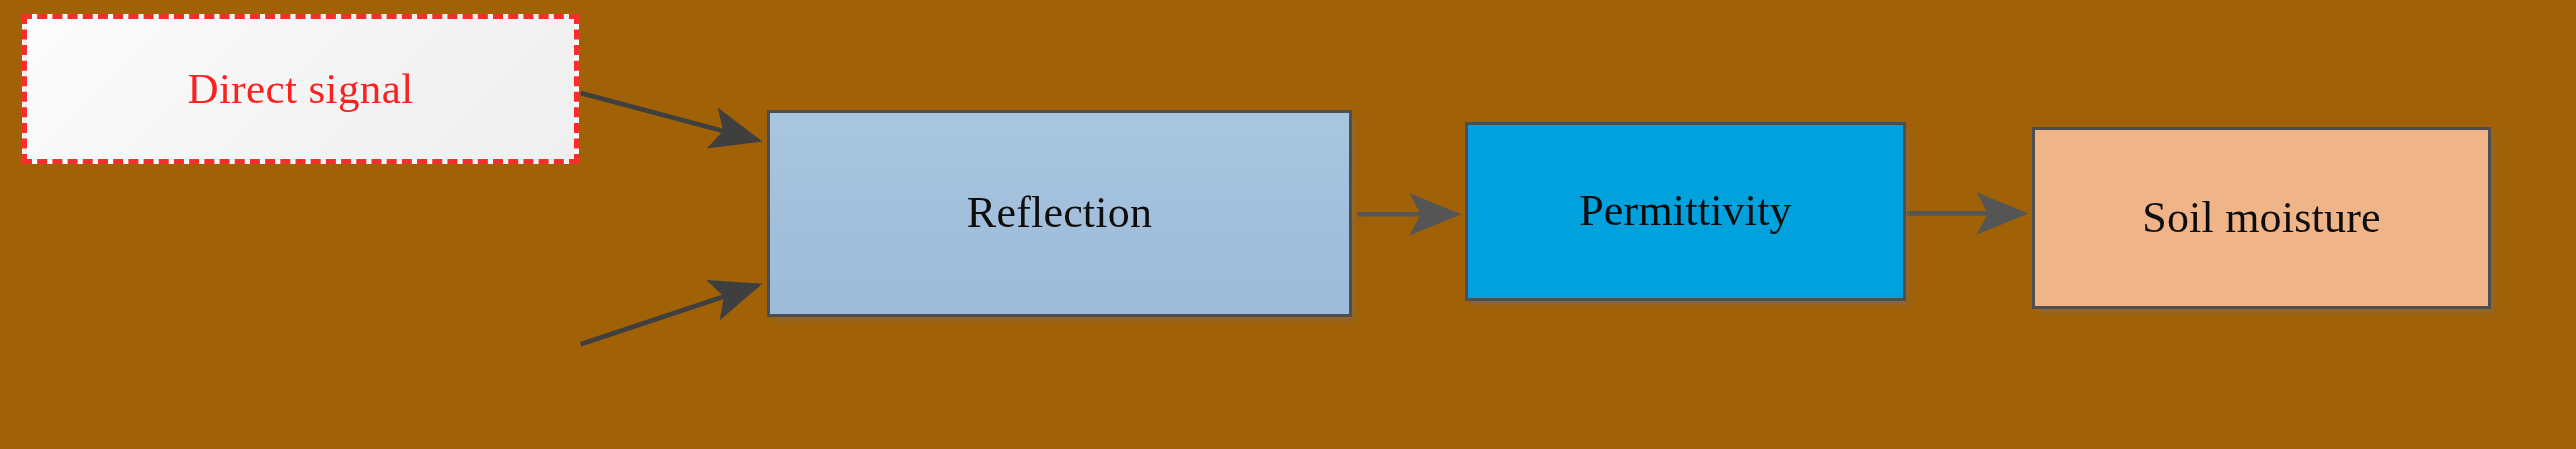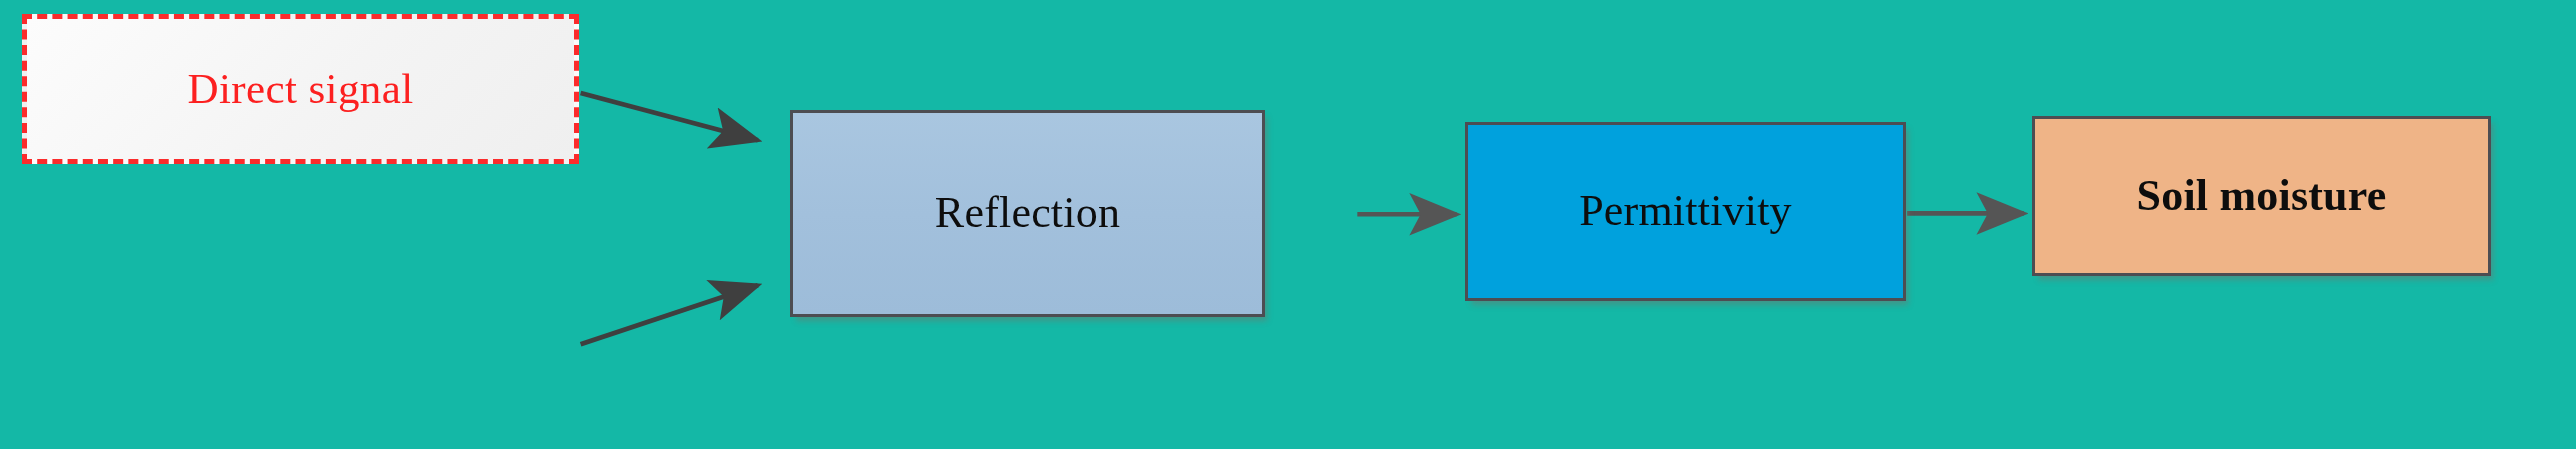--- a/index.html
+++ b/index.html
@@ -7,21 +7,21 @@
     padding: 0;
     background: #ffffff;
   }
   body {
     font-family: "Liberation Serif", "DejaVu Serif", serif;
   }
   #canvas {
     position: relative;
     width: 2576px;
     height: 449px;
-    background: #14b8a6;
+    background: #a16207;
     overflow: hidden;
   }
 
   
   .dashed-box {
     position: absolute;
     box-sizing: border-box;
     display: flex;
     align-items: center;
     justify-content: center;
@@ -60,35 +60,34 @@
     box-shadow: 4.7px 5.5px 5.5px -1.6px rgba(120,110,105,0.45);
     text-align: center;
     color: #0d0d0d;
     line-height: 1.28;
   }
   .solid-box .label {
     font-size: 44px;
     letter-spacing: 0.2px;
   }
   #box-reflection-coefficient {
-    left: 790px; top: 110px;
-    width: 475px; height: 207px;
+    left: 767px; top: 110px;
+    width: 585px; height: 207px;
     background: linear-gradient(180deg, #a9c6e0 0%, #a2c0dc 50%, #9dbcd9 100%);
   }
   #box-permittivity {
     left: 1465px; top: 122px;
     width: 441px; height: 179px;
     background: #00a1dd;
   }
   #box-permittivity .label { white-space: nowrap; text-align: right; }
   #box-soil-moisture {
-    left: 2032px; top: 116px;
-    width: 459px; height: 160px;
+    left: 2032px; top: 127px;
+    width: 459px; height: 182px;
     background: #efb487;
-    font-weight: bold;
   }
   #box-soil-moisture .label { white-space: nowrap; }
 
   
   #connectors {
     position: absolute;
     left: 0; top: 0;
     width: 2576px; height: 449px;
     pointer-events: none;
   }

